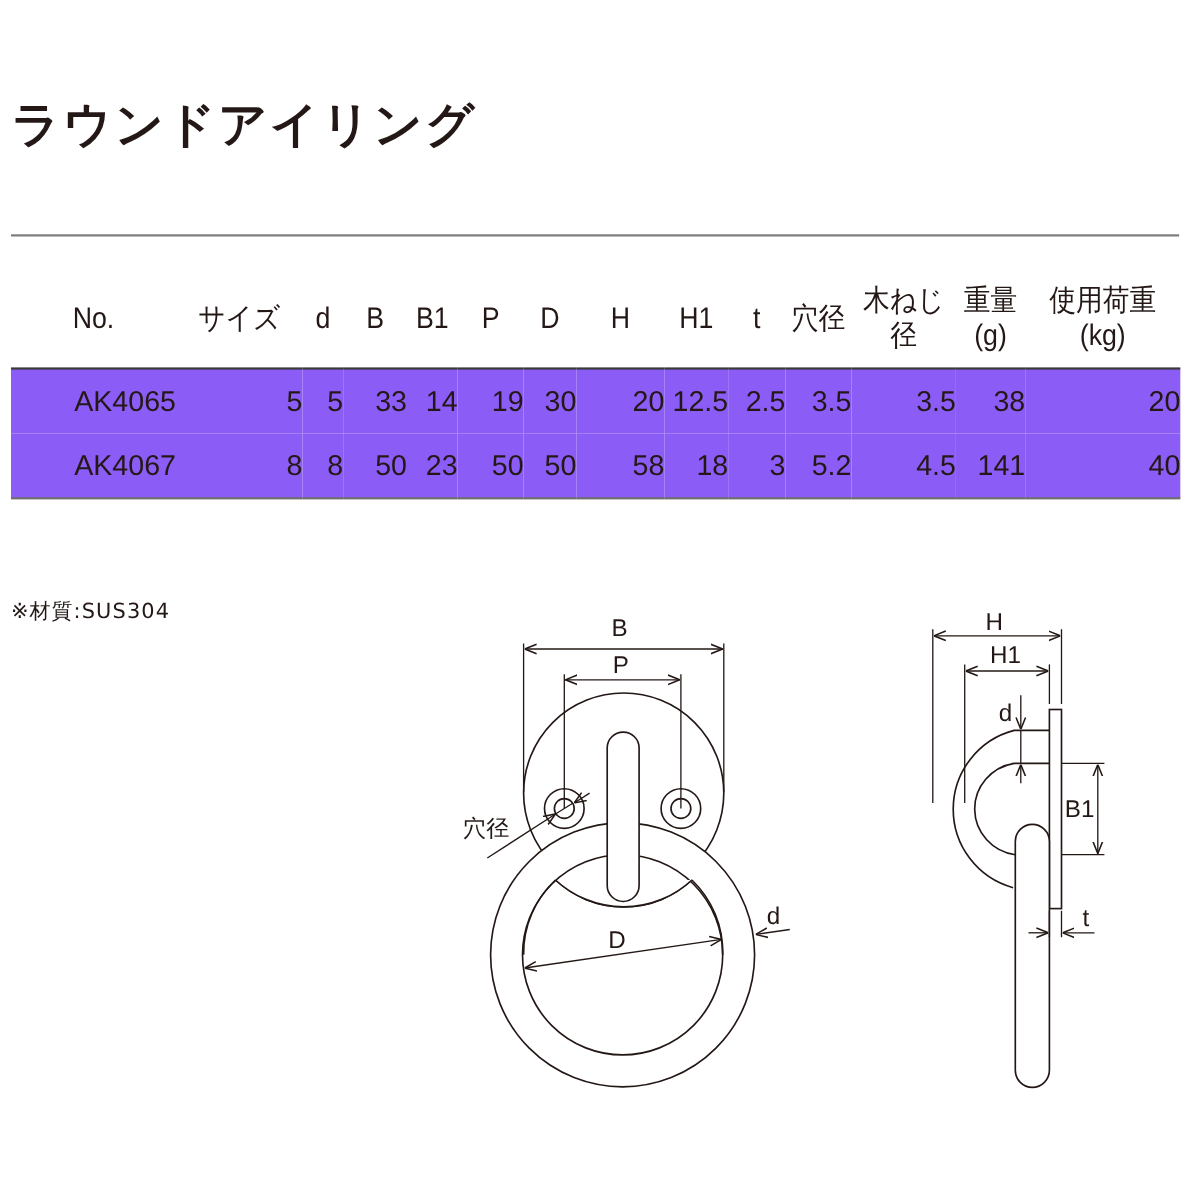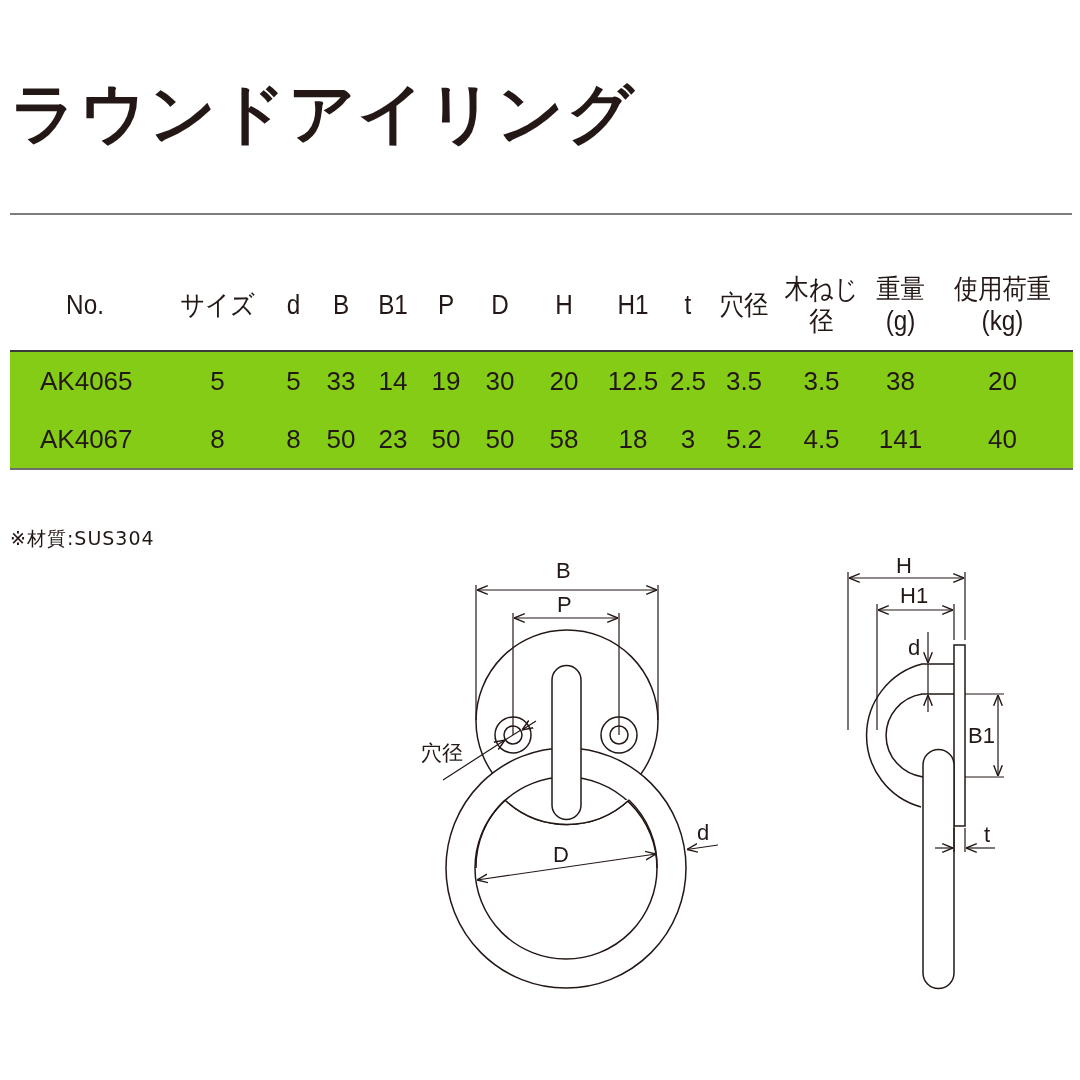--- a/index.html
+++ b/index.html
@@ -12,39 +12,39 @@
       height: 1080px;
       position: relative;
       overflow: hidden;
       font-family: "DejaVu Sans", sans-serif;
       color: #231815;
     }
     .title {
       position: absolute;
       left: 10px;
       top: 74px;
-      font-size: 66px;
+      font-size: 44px;
       font-weight: bold;
       letter-spacing: 2px;
       line-height: 80px;
       margin: 0;
       color: #231815;
     }
     .title-rule {
       position: absolute;
       left: 10px;
       top: 213px;
       width: 1062px;
       height: 0;
       border-top: 2px solid #7d7d7d;
     }
     .spec-table {
       position: absolute;
       left: 10px;
-      top: 260px;
+      top: 244px;
       width: 1063px;
       border-collapse: collapse;
       table-layout: fixed;
     }
     .spec-table th {
       height: 90px;
       font-weight: normal;
       font-size: 27px;
       line-height: 32px;
       text-align: center;
@@ -59,34 +59,35 @@
     .spec-table td {
       height: 58px;
       font-size: 26px;
       text-align: center;
       vertical-align: middle;
       padding: 0;
       color: #231815;
       font-family: "Liberation Sans", sans-serif;
     }
     .spec-table tr.shade td {
-      background: #84cc16;
+      background: #8b5cf6;
+      text-align: right;
     }
     .spec-table tr.last td {
       border-bottom: 2px solid #6e6e6e;
       margin-left: 20px;
     }
     .spec-table td.model {
       text-align: left;
       padding-left: 30px;
     }
     .note {
       position: absolute;
       left: 10px;
-      top: 526px;
+      top: 543px;
       font-size: 19px;
       letter-spacing: 1px;
       color: #231815;
       font-family: "DejaVu Sans", sans-serif;
     }
     .diagram {
       position: absolute;
       left: 0;
       top: 0;
       width: 1080px;

